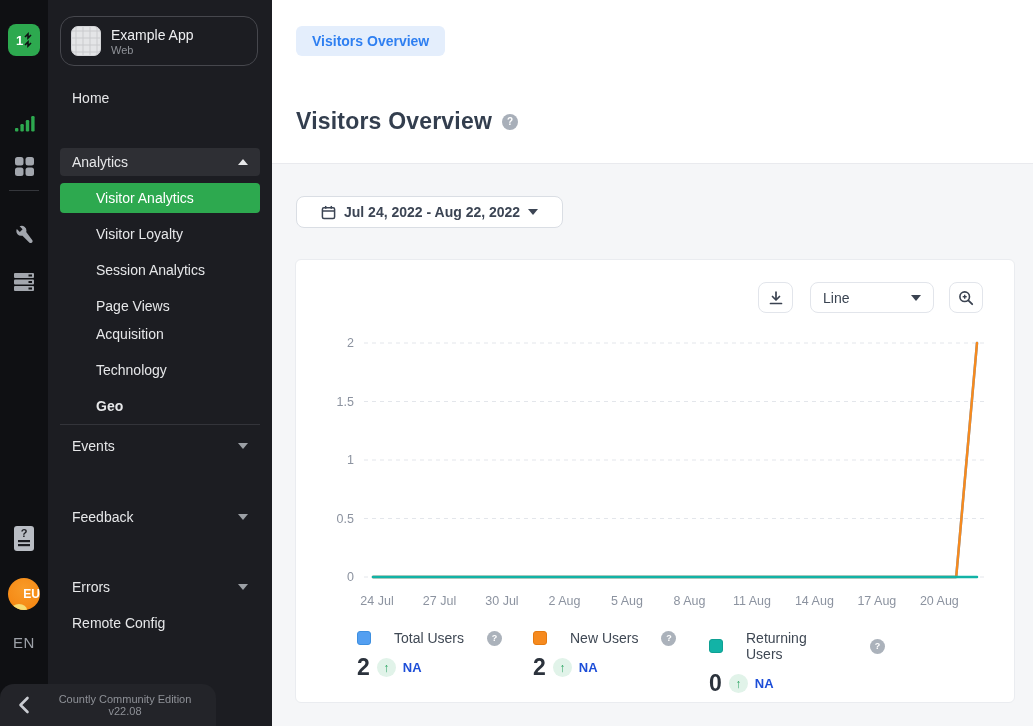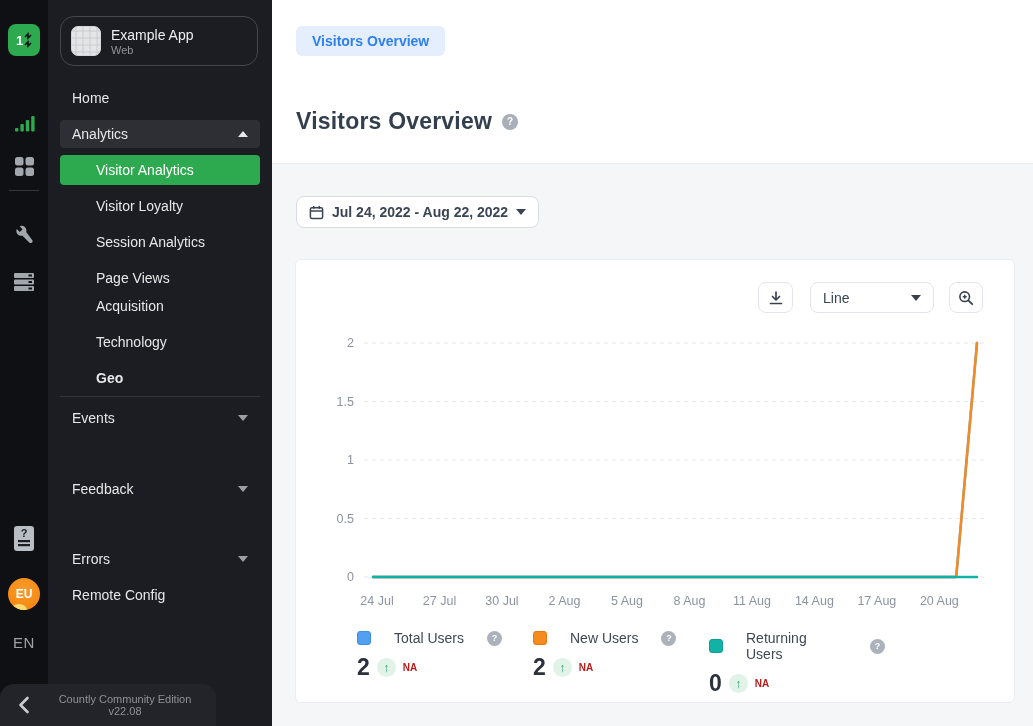--- a/index.html
+++ b/index.html
@@ -8,21 +8,21 @@
   #app { position:relative; width:1033px; height:726px; background:#fff; overflow:hidden; }
 
   
   #rail { position:absolute; left:0; top:0; width:48px; height:726px; background:#0F1013; z-index:2; }
   .rail-ic { position:absolute; left:0; width:48px; display:flex; justify-content:center; }
   #rail .divider { position:absolute; left:9px; width:30px; height:1px; background:#35373C; }
   #logo-box { position:absolute; left:8px; top:24px; width:32px; height:32px; background:#2DA94F; border-radius:8px;
     display:flex; align-items:center; justify-content:center; }
   #avatar { position:absolute; left:8px; top:578px; width:32px; height:32px; border-radius:50%;
     background:radial-gradient(circle at 50% 35%, #F89B28, #F5830E); color:#fff; font-size:12px; font-weight:bold;
-    display:flex; align-items:center; justify-content:center; overflow:hidden; }
+    display:flex; align-items:center; justify-content:flex-end; overflow:hidden; }
   #avatar .blob { position:absolute; left:3px; bottom:-6px; width:16px; height:12px; background:#F6DC72; border-radius:50%; }
   #lang { position:absolute; left:0; top:634px; width:48px; text-align:center; color:#9DA1A8; font-size:15px; letter-spacing:.5px; }
 
   
   #sidebar { position:absolute; left:48px; top:0; width:224px; height:726px; background:#1C1D22; z-index:1; }
   #app-card { position:absolute; left:12px; top:16px; width:198px; height:50px; border:1px solid #46474D;
     border-radius:14px; display:flex; align-items:center; padding:0 10px; gap:10px; cursor:pointer; }
   #app-icon { width:30px; height:30px; border-radius:7px; background:#E4E5E7;
     background-image:linear-gradient(#c9cacd 1px, transparent 1px), linear-gradient(90deg,#c9cacd 1px, transparent 1px);
     background-size:7px 7px; background-position:center; border:1px solid #d4d5d8; }
@@ -47,21 +47,21 @@
     font-size:14px; font-weight:bold; border-radius:6px; display:flex; align-items:center; cursor:pointer; }
   #title-row { position:absolute; left:24px; top:108px; display:flex; align-items:center; gap:10px; }
   #page-title { font-size:23px; font-weight:bold; color:#333E4E; letter-spacing:.2px; }
   .q-circle { display:inline-flex; width:16px; height:16px; border-radius:50%; background:#A8AFB9; color:#fff;
     font-size:10px; font-weight:bold; align-items:center; justify-content:center; }
   .q-mini { display:inline-flex; width:15px; height:15px; border-radius:50%; background:#ABB2BB; color:#fff;
     font-size:9px; font-weight:bold; align-items:center; justify-content:center; }
   #body { position:absolute; left:0; top:163px; width:761px; height:563px; background:#F5F6F8; border-top:1px solid #E9EAEE; }
 
   #date-picker { position:absolute; left:24px; top:32px; height:32px; background:#fff; border:1px solid #DADEE4;
-    border-radius:8px; display:flex; align-items:center; gap:8px; padding:0 12px; cursor:pointer;
+    border-radius:8px; display:flex; align-items:center; gap:8px; padding:0 24px; cursor:pointer;
     color:#3C4554; font-size:14px; font-weight:bold; }
 
   #card { position:absolute; left:23px; top:95px; width:720px; height:444px; background:#fff;
     border:1px solid #EAECF0; border-radius:6px; }
   .tbtn { position:absolute; top:22px; height:31px; background:#fff; border:1px solid #E2E5EB; border-radius:8px;
     display:flex; align-items:center; justify-content:center; cursor:pointer; }
   #dl-btn { left:462px; width:35px; }
   #type-select { left:514px; width:124px; justify-content:space-between; padding:0 12px; color:#3A4452; font-size:14px; }
   #zoom-btn { left:653px; width:34px; }
   #chart-svg { position:absolute; left:0; top:70px; }
@@ -69,21 +69,21 @@
 
   #legend { position:absolute; left:61px; top:370px; display:flex; }
   .lg-col { width:176px; }
   .lg-top { display:flex; align-items:center; gap:23px; }
   .lg-sq { width:14px; height:14px; border-radius:3px; }
   .lg-label { color:#3F4854; font-size:14px; }
   .lg-val { margin-top:8px; display:flex; align-items:center; gap:7px; }
   .lg-num { font-size:23px; font-weight:bold; color:#2B323C; }
   .lg-chip { width:19px; height:19px; border-radius:50%; background:#E1F3E9; color:#27A35F; font-size:12px; font-weight:bold;
     display:flex; align-items:center; justify-content:center; }
-  .lg-na { color:#b91c1c; font-size:10px; font-weight:bold; }
+  .lg-na { color:#1d4ed8; font-size:13px; font-weight:bold; }
 </style>
 </head>
 <body>
 
 <div id="app">
 
   <div id="rail">
     <div id="logo-box">
       <svg width="22" height="22" viewBox="0 0 22 22">
         <text x="3" y="16" font-size="13" font-weight="bold" fill="#fff" font-family="Liberation Sans, sans-serif">1</text>
@@ -151,21 +151,21 @@
       <div id="app-icon"></div>
       <div>
         <div class="nm">Example App</div>
         <div class="tp">Web</div>
       </div>
     </div>
     <div id="menu">
         <div class="mi">
           <span>Home</span>
         </div>
-        <div class="mi group open" style="margin-top: 8px;">
+        <div class="mi group open" style="margin-top: 36px;">
           <span>Analytics</span>
           <svg class="chev" width="10" height="6" viewBox="0 0 10 6">
             <polygon points="0,6 10,6 5,0" fill="#E6E7E9"></polygon>
           </svg>
         </div>
         <div class="mi sub active" style="margin-top: 7px;">
           <span>Visitor Analytics</span>
         </div>
         <div class="mi sub" style="margin-top: 7px;">
           <span>Visitor Loyalty</span>

